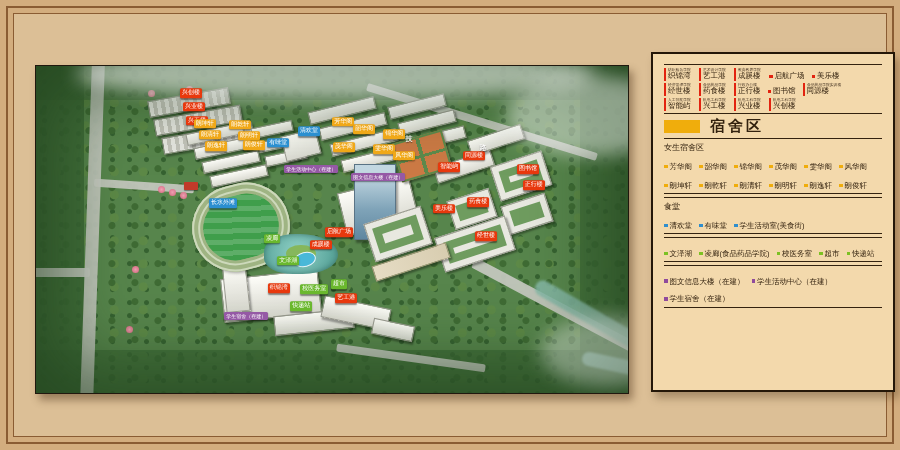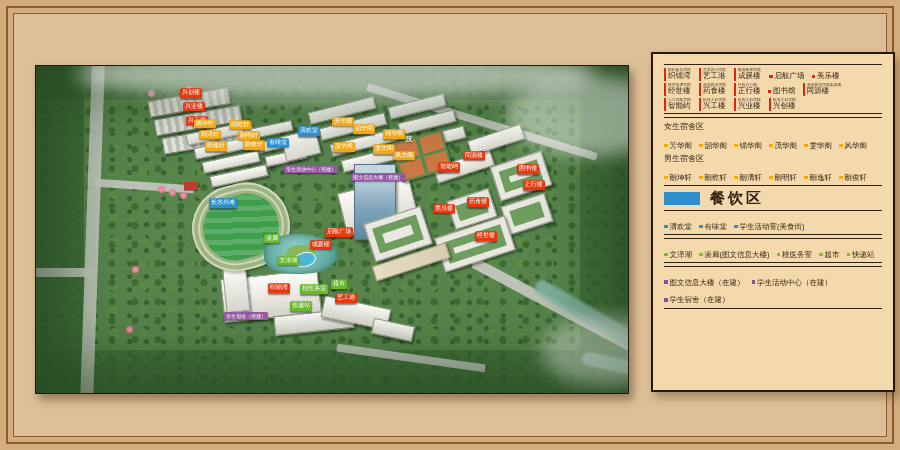--- a/index.html
+++ b/index.html
@@ -292,20 +292,24 @@
       </span>
       <span class="t-item">
         <span class="t-bar" style="background:#e2230f;"></span>
         <span class="t-col">
           <span class="t-caption">机电工程学院</span>
           <span class="t-name">兴创楼</span>
         </span>
       </span>
     </div>
     <div class="rule"></div>
+    <div class="sec-header">
+      <span class="sec-swatch" style="background:#f0ad0c;"></span>
+      <span class="sec-title">宿舍区</span>
+    </div>
     <div class="rule"></div>
     <div class="grp-label">女生宿舍区</div>
     <div class="b-wrap"><span class="b-item">
         <span class="b-dot" style="background:#f0ad0c;"></span>
         <span>芳华阁</span>
       </span><span class="b-item">
         <span class="b-dot" style="background:#f0ad0c;"></span>
         <span>韶华阁</span>
       </span><span class="b-item">
         <span class="b-dot" style="background:#f0ad0c;"></span>
@@ -313,64 +317,60 @@
       </span><span class="b-item">
         <span class="b-dot" style="background:#f0ad0c;"></span>
         <span>茂华阁</span>
       </span><span class="b-item">
         <span class="b-dot" style="background:#f0ad0c;"></span>
         <span>雯华阁</span>
       </span><span class="b-item">
         <span class="b-dot" style="background:#f0ad0c;"></span>
         <span>风华阁</span>
       </span></div>
-    <div class="grp-label">男生宿舍区</div>
     <div class="b-wrap"><span class="b-item">
         <span class="b-dot" style="background:#f0ad0c;"></span>
         <span>朗坤轩</span>
       </span><span class="b-item">
         <span class="b-dot" style="background:#f0ad0c;"></span>
         <span>朗乾轩</span>
       </span><span class="b-item">
         <span class="b-dot" style="background:#f0ad0c;"></span>
         <span>朗清轩</span>
       </span><span class="b-item">
         <span class="b-dot" style="background:#f0ad0c;"></span>
         <span>朗明轩</span>
       </span><span class="b-item">
         <span class="b-dot" style="background:#f0ad0c;"></span>
         <span>朗逸轩</span>
       </span><span class="b-item">
         <span class="b-dot" style="background:#f0ad0c;"></span>
         <span>朗俊轩</span>
       </span></div>
     <div class="rule"></div>
-    <div class="sec-header">
-      <span class="sec-swatch" style="background:#2f8ecd;"></span>
-      <span class="sec-title">餐饮区</span>
-    </div>
-    <div class="rule"></div>
+    <div class="rule"></div>
+    <div class="grp-label">食堂</div>
     <div class="b-wrap"><span class="b-item">
         <span class="b-dot" style="background:#2f8ecd;"></span>
         <span>清欢堂</span>
       </span><span class="b-item">
         <span class="b-dot" style="background:#2f8ecd;"></span>
         <span>有味堂</span>
       </span><span class="b-item">
         <span class="b-dot" style="background:#2f8ecd;"></span>
         <span>学生活动室(美食街)</span>
       </span></div>
     <div class="rule"></div>
     <div class="rule"></div>
     <div class="b-wrap"><span class="b-item">
         <span class="b-dot" style="background:#7cc123;"></span>
         <span>文泽湖</span>
       </span><span class="b-item">
         <span class="b-dot" style="background:#7cc123;"></span>
-        <span>凌廊(图文信息大楼)</span>
+        <span>凌廊(食品药品学院)</span>
       </span><span class="b-item">
         <span class="b-dot" style="background:#7cc123;"></span>
         <span>校医务室</span>
       </span><span class="b-item">
         <span class="b-dot" style="background:#7cc123;"></span>
         <span>超市</span>
       </span><span class="b-item">
         <span class="b-dot" style="background:#7cc123;"></span>
         <span>快递站</span>
       </span></div>

